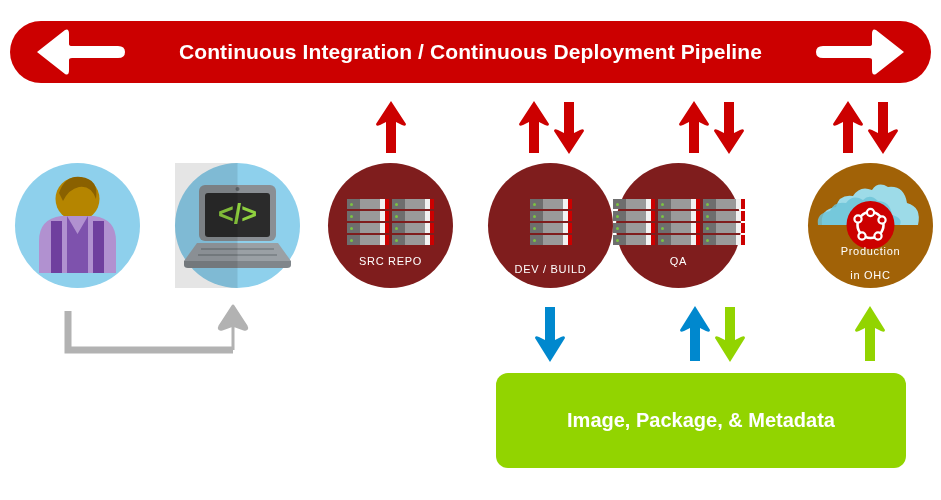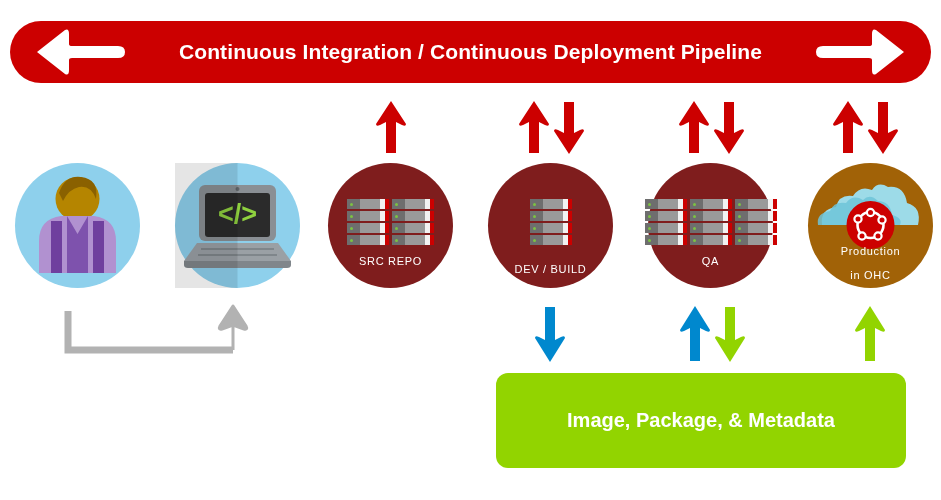--- a/index.html
+++ b/index.html
@@ -266,21 +266,21 @@
               <div class="u-b"></div>
               <div class="u-c"></div>
               <div class="u-d"></div>
             </div>
         </div>
       </div>
     </div>
     <div class="node-label" style="top:100px;">DEV / BUILD</div>
   </div>
 
-  <div class="node c-amber" style="left:648px;top:163px;width:125px;height:125px;">
+  <div class="node c-amber" style="left:616px;top:163px;width:125px;height:125px;">
     <div style="margin-top:36px;">
       <div class="rack">
         <div class="rack-col">
           <div class="rack-u">
               <div class="u-a"></div>
               <div class="u-b"></div>
               <div class="u-c"></div>
               <div class="u-d"></div>
             </div>
           <div class="rack-u">

